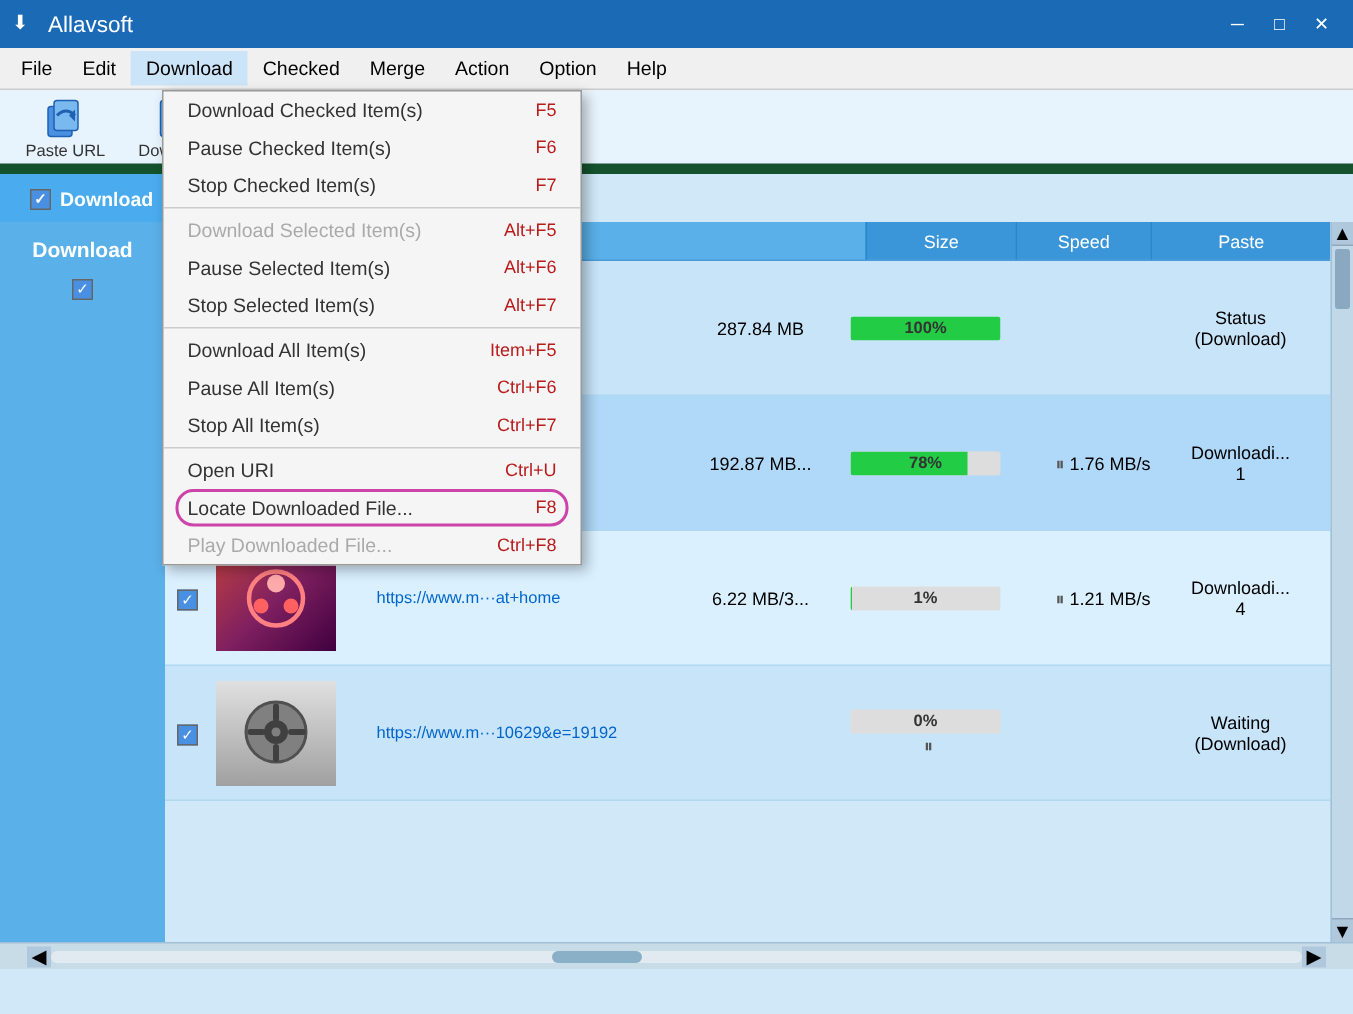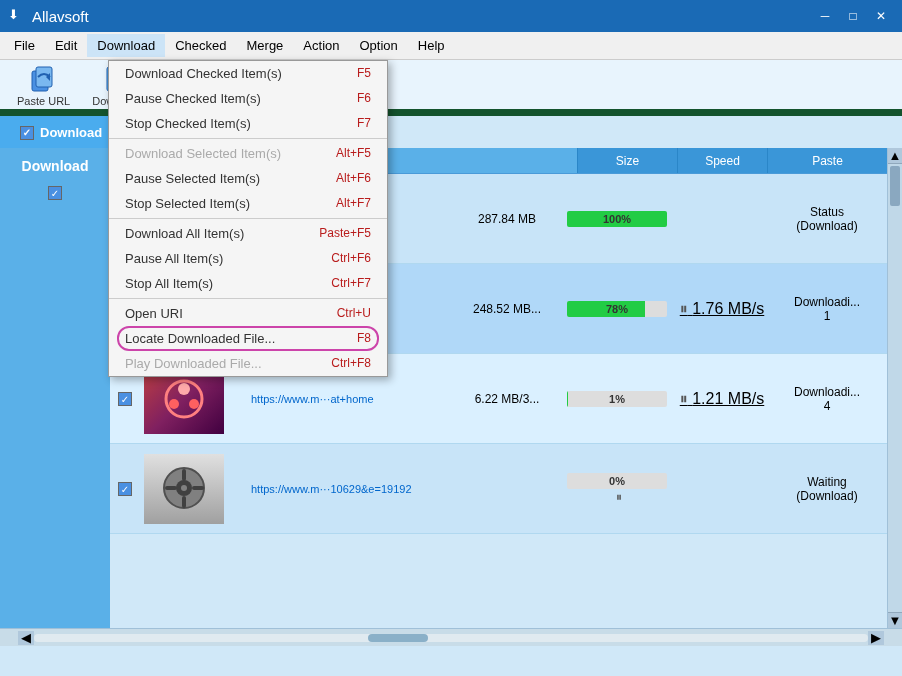--- a/index.html
+++ b/index.html
@@ -143,21 +143,21 @@
       overflow: hidden; position: relative; margin: 0 auto;
     }
     .progress-bar-fill { height: 100%; background: #22cc44; }
     .progress-bar-fill.small { background: #22cc44; }
     .progress-label {
       position: absolute; top: 0; left: 0; right: 0; bottom: 0;
       display: flex; align-items: center; justify-content: center;
       font-size: 11px; font-weight: bold; color: #333;
     }
 
-    .speed-cell { text-align: center; font-size: 16px; text-decoration: underline; }
+    .speed-cell { text-align: right; font-size: 12px; }
     .status-cell { text-align: center; font-size: 12px; }
 
     
     .scrollbar {
       width: 15px;
       background: #c0d8e8;
       border-left: 1px solid #a0c0d8;
     }
 
     
@@ -351,21 +351,21 @@
             <div class="col-thumb">
               <div style="width:80px;height:70px;background:linear-gradient(135deg,#d0b080 0%,#a08040 50%,#806020 100%);display:flex;align-items:center;justify-content:center;margin:4px;">
                 <svg width="50" height="40" viewBox="0 0 50 40">
                   <rect x="5" y="5" width="40" height="30" rx="3" fill="#8060a0" opacity="0.7"></rect>
                   <circle cx="25" cy="20" r="10" fill="#c0a0d8"></circle>
                   <circle cx="25" cy="20" r="4" fill="#fff"></circle>
                 </svg>
               </div>
             </div>
             <div class="col-info row-info"></div>
-            <div class="col-size" style="text-align:center; font-size:12px;">248.52 MB...</div>
+            <div class="col-size" style="text-align:center; font-size:12px;">192.87 MB...</div>
             <div class="col-progress">
               <div class="progress-bar-wrap">
                 <div class="progress-bar-fill" style="width:78%;"></div>
                 <div class="progress-label">78%</div>
               </div>
             </div>
             <div class="col-speed speed-cell">
               <span style="color:#555;">⏸</span>
               <span>1.76 MB/s</span>
             </div>
@@ -485,21 +485,21 @@
       <span>Pause Selected Item(s)</span>
       <span class="shortcut">Alt+F6</span>
     </div>
     <div class="dropdown-item">
       <span>Stop Selected Item(s)</span>
       <span class="shortcut">Alt+F7</span>
     </div>
     <div class="menu-separator"></div>
     <div class="dropdown-item">
       <span>Download All Item(s)</span>
-      <span class="shortcut">Paste+F5</span>
+      <span class="shortcut">Item+F5</span>
     </div>
     <div class="dropdown-item">
       <span>Pause All Item(s)</span>
       <span class="shortcut">Ctrl+F6</span>
     </div>
     <div class="dropdown-item">
       <span>Stop All Item(s)</span>
       <span class="shortcut">Ctrl+F7</span>
     </div>
     <div class="menu-separator"></div>

